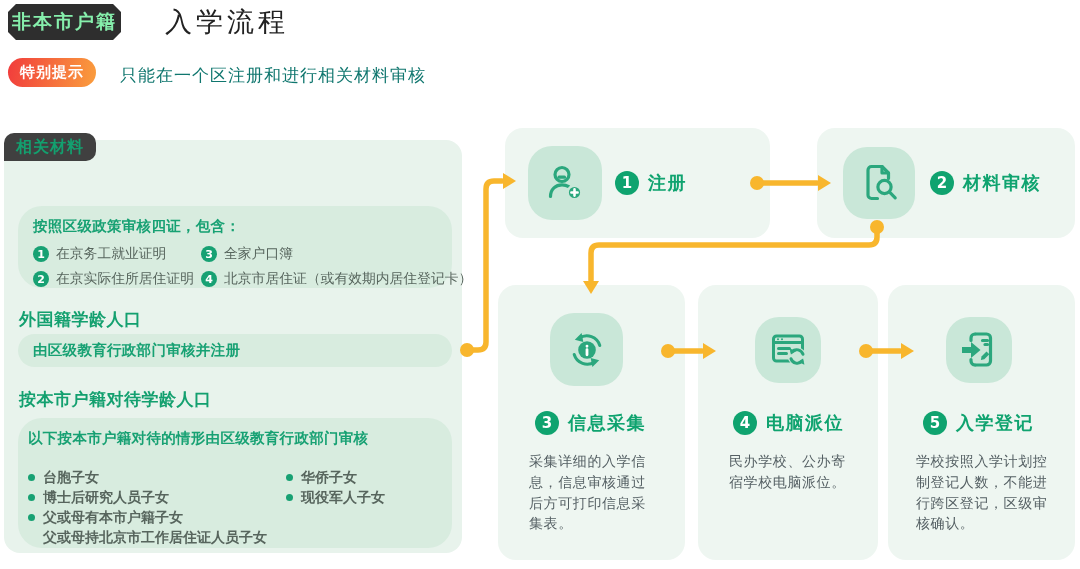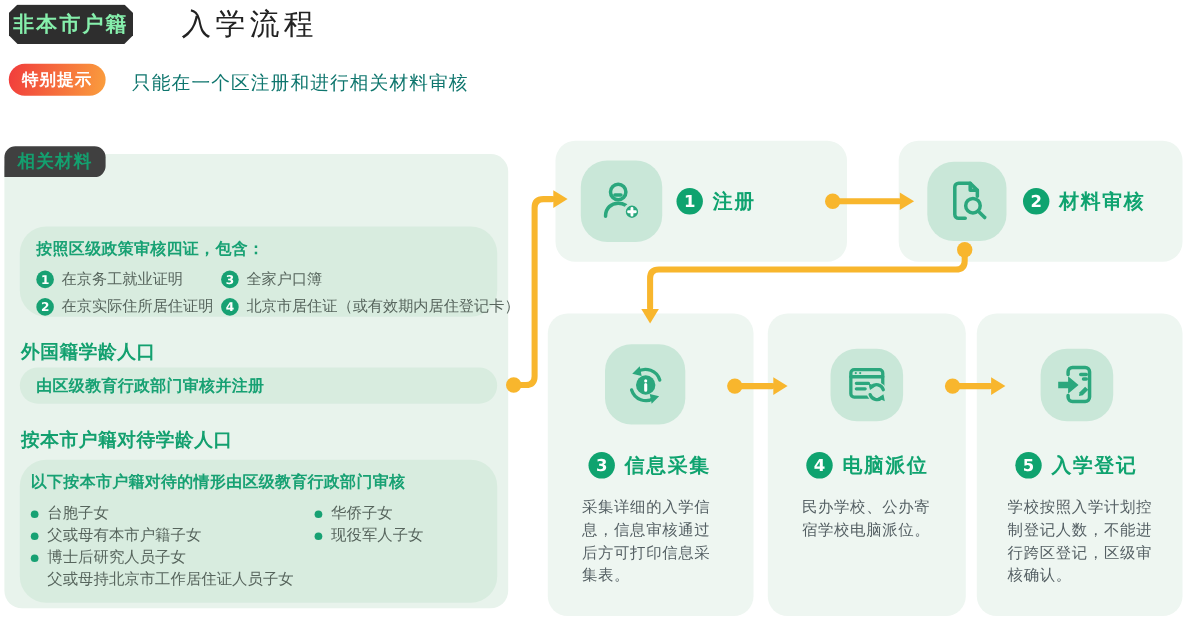--- a/index.html
+++ b/index.html
@@ -33,21 +33,21 @@
   .sec-heading{position:absolute;left:15px;font-size:17px;font-weight:700;color:#13a06f;letter-spacing:0.5px;}
   .green-box{position:absolute;left:14px;width:434px;background:#d8ecdf;border-radius:24px;}
   .box-title{font-size:14.5px;font-weight:700;color:#17a173;letter-spacing:0.3px;}
   #box1{top:66px;height:82px;padding:11px 10px 0 15px;}
   #box1 .items-grid{display:grid;grid-template-columns:168px 1fr;row-gap:7px;margin-top:9px;}
   .num-item{display:flex;align-items:center;gap:7px;font-size:13.8px;color:#57655d;white-space:nowrap;}
   .num-circle{flex:0 0 auto;width:16px;height:16px;border-radius:50%;background:#17a173;color:#ffffff;
     font-size:11px;font-weight:700;display:flex;align-items:center;justify-content:center;}
   #box2{top:194px;height:33px;display:flex;align-items:center;padding-left:15px;}
   #box3{top:278px;height:130px;padding:11px 10px 0 10px;}
-  .bullet-cols{display:flex;margin-top:9px;}
+  .bullet-cols{display:flex;margin-top:19px;font-weight:bold;}
   .bullet-col1{width:258px;}
   .bullet-item{display:flex;align-items:center;gap:8px;font-size:14px;color:#57655d;line-height:20px;white-space:nowrap;}
   .dot{flex:0 0 auto;width:7px;height:7px;border-radius:50%;background:#17a173;}
   .note-line{margin-left:15px;font-size:14px;color:#57655d;line-height:20px;white-space:nowrap;}
 
   
   .card{position:absolute;background:#eef6f1;border-radius:18px;}
   #card1{left:505px;top:128px;width:265px;height:110px;}
   #card2{left:817px;top:128px;width:258px;height:110px;}
   #card3{left:498px;top:285px;width:187px;height:275px;}
@@ -129,25 +129,25 @@
     <div id="box3" class="green-box tex">
       <div class="box-title">以下按本市户籍对待的情形由区级教育行政部门审核</div>
       <div class="bullet-cols">
         <div class="bullet-col1">
           <div class="bullet-item">
             <span class="dot"></span>
             <span>台胞子女</span>
           </div>
           <div class="bullet-item">
             <span class="dot"></span>
+            <span>博士后研究人员子女</span>
+          </div>
+          <div class="bullet-item">
+            <span class="dot"></span>
             <span>父或母有本市户籍子女</span>
-          </div>
-          <div class="bullet-item">
-            <span class="dot"></span>
-            <span>博士后研究人员子女</span>
           </div>
           <div class="note-line">父或母持北京市工作居住证人员子女</div>
         </div>
         <div>
           <div class="bullet-item">
             <span class="dot"></span>
             <span>华侨子女</span>
           </div>
           <div class="bullet-item">
             <span class="dot"></span>

